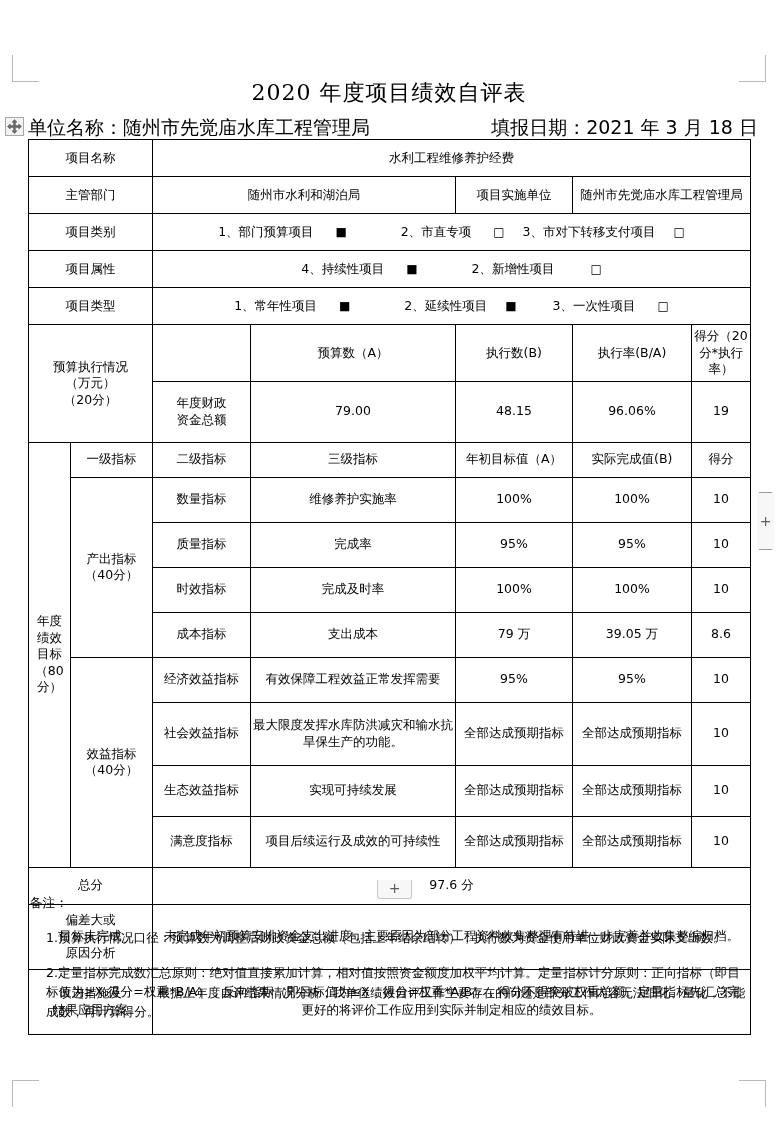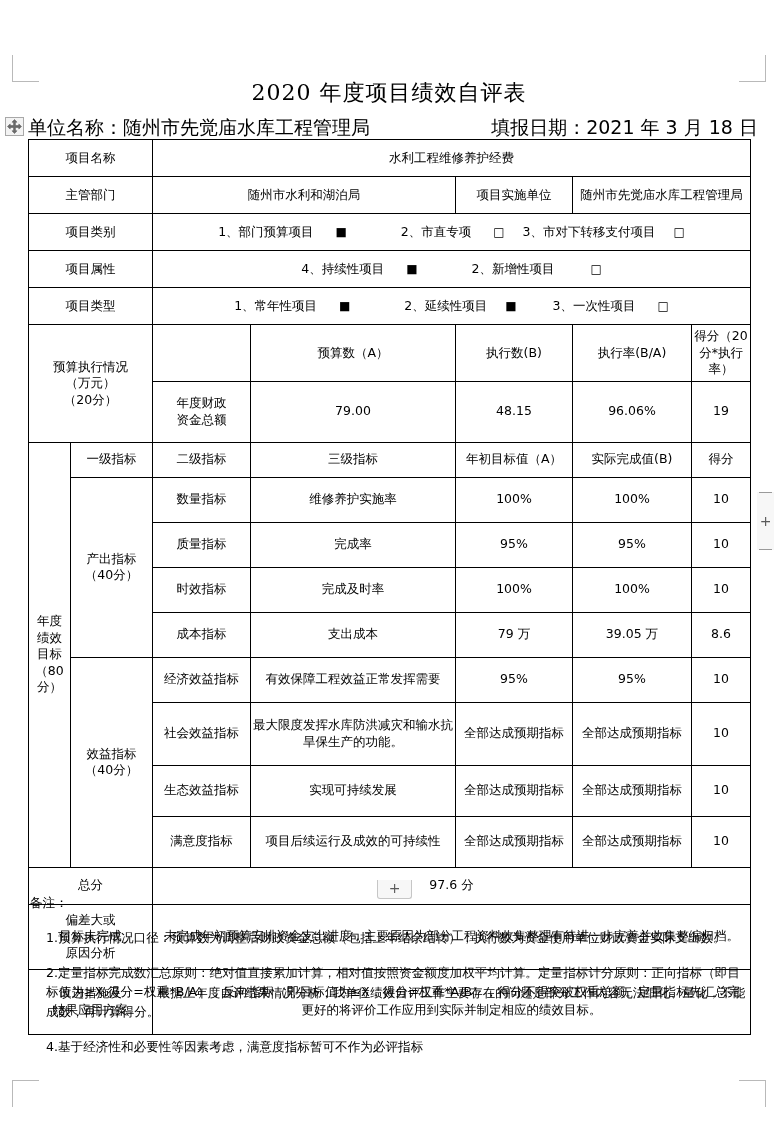--- a/index.html
+++ b/index.html
@@ -401,14 +401,13 @@
     </table>
 </div>
 
 <div class="side-insert">+</div>
 <div class="bottom-insert">+</div>
 
 <div class="notes">
   <div class="note-title">备注：</div>
   <p>1.预算执行情况口径：预算数为调整后财政资金总额（包括上年结余结转），执行数为资金使用单位财政资金实际支出数。</p>
   <p>2.定量指标完成数汇总原则：绝对值直接累加计算，相对值按照资金额度加权平均计算。定量指标计分原则：正向指标（即目标值为≥X,得分=权重*B/A），反向指标（即目标值为≤X，得分=权重*A/B），得分不得突破权重总额。定量指标先汇总完成数，再计算得分。</p>
-  <p>4.基于经济性和必要性等因素考虑，满意度指标暂可不作为必评指标</p>
 </div>
 
 </body></html>

